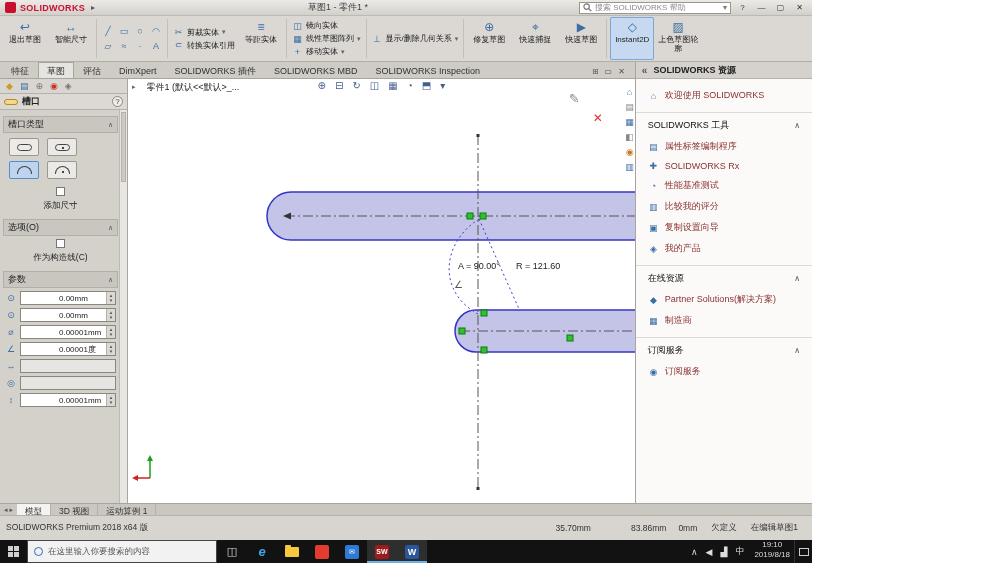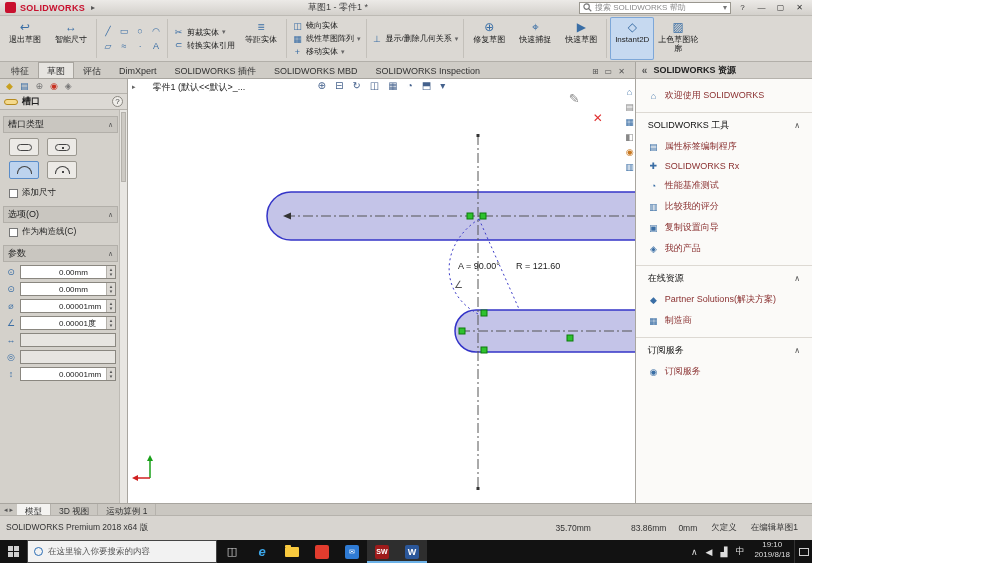--- a/index.html
+++ b/index.html
@@ -64,37 +64,37 @@
     display:flex; justify-content:space-between; align-items:center; color:#222; }
   .pm-sec .caret { color:#555; font-size:7px; }
   .slot-grid { display:grid; grid-template-columns:repeat(2,30px); gap:5px 8px; padding:5px 6px; }
   .slot-btn { height:18px; background:#eceae6; border:1px solid #9a978f; border-radius:2px;
     display:grid; place-items:center; }
   .slot-btn.selected { background:#bdd3ee; border-color:#5a8cc8; }
   .pill { width:15px; height:7px; border:1px solid #444; border-radius:4px; position:relative; }
   .pill.dot::after { content:""; position:absolute; left:6px; top:2px; width:2px; height:2px; background:#444; }
   .apill { width:15px; height:8px; border:1.5px solid #444; border-bottom:none; border-radius:15px 15px 0 0; position:relative; }
   .apill.dot::after { content:""; position:absolute; left:6px; top:4px; width:2px; height:2px; background:#444; }
-  .pm-check { display:flex; align-items:center; gap:4px; padding:3px 6px; font-size:8.5px; color:#222; }
+  .pm-check { display:flex; align-items:center; gap:4px; padding:3px 6px; font-size:8.5px; color:#222;flex-direction:column; }
   .cb { width:9px; height:9px; background:#fff; border:1px solid #777; flex:0 0 auto; }
   .pm-params { padding:3px 2px; display:flex; flex-direction:column; gap:3px; }
   .prow { display:flex; align-items:center; gap:3px; }
   .prow .pico { width:12px; text-align:center; color:#3a6ea5; font-size:9px; }
   .pfield { flex:1; height:14px; background:#fff; border:1px solid #8a8780; display:flex; align-items:center; }
   .pfield .pval { flex:1; padding-left:2px; font-size:8px; color:#222; white-space:nowrap; overflow:hidden;margin-left:36px; }
   .pfield .spin { width:9px; height:100%; border-left:1px solid #b5b2ac; background:#dcd9d4;
     display:flex; flex-direction:column; align-items:center; justify-content:center; font-size:4.5px; color:#555; line-height:5px; }
   .pfield.disabled { background:#e7e5e1; }
   .pm-sb { position:absolute; right:0; top:31px; bottom:0; width:8px; background:#e8e6e2; border-left:1px solid #bdbab4; }
   .pm-sb .thumb { margin:2px 1px; height:70px; background:#cdcac4; border:1px solid #b5b2ac; }
 
   
   .viewport { flex:1; position:relative; background:#ffffff; overflow:hidden; }
   .doc-toolbar { position:absolute; left:0; top:0; right:0; height:16px; display:flex; align-items:center; padding:0 4px; }
-  .doc-node { display:flex; align-items:center; gap:17px; color:#222; }
+  .doc-node { display:flex; align-items:center; gap:11px; color:#222; }
   .doc-node .tri { color:#666; font-size:7px; }
   .headsup { position:absolute; left:50%; transform:translateX(-50%); top:1px; display:flex; gap:9px;
     color:#44618c; font-size:10px; align-items:center; }
   .confirm { position:absolute; right:32px; top:12px; width:34px; height:34px; }
   .confirm .pencil { position:absolute; left:0; top:0; font-size:13px; color:#8a8a8a; }
   .confirm .cancel { position:absolute; right:0; bottom:0; font-size:12px; color:#e03030; font-weight:bold; }
   .taskstrip { position:absolute; right:1px; top:8px; display:flex; flex-direction:column; gap:5px;
     align-items:center; font-size:9px; }
   .annot { position:absolute; left:330px; top:182px; display:flex; gap:16px; color:#222; font-size:9px; white-space:nowrap; }
   .angle-glyph { position:absolute; left:326px; top:200px; color:#555; font-size:10px; }

